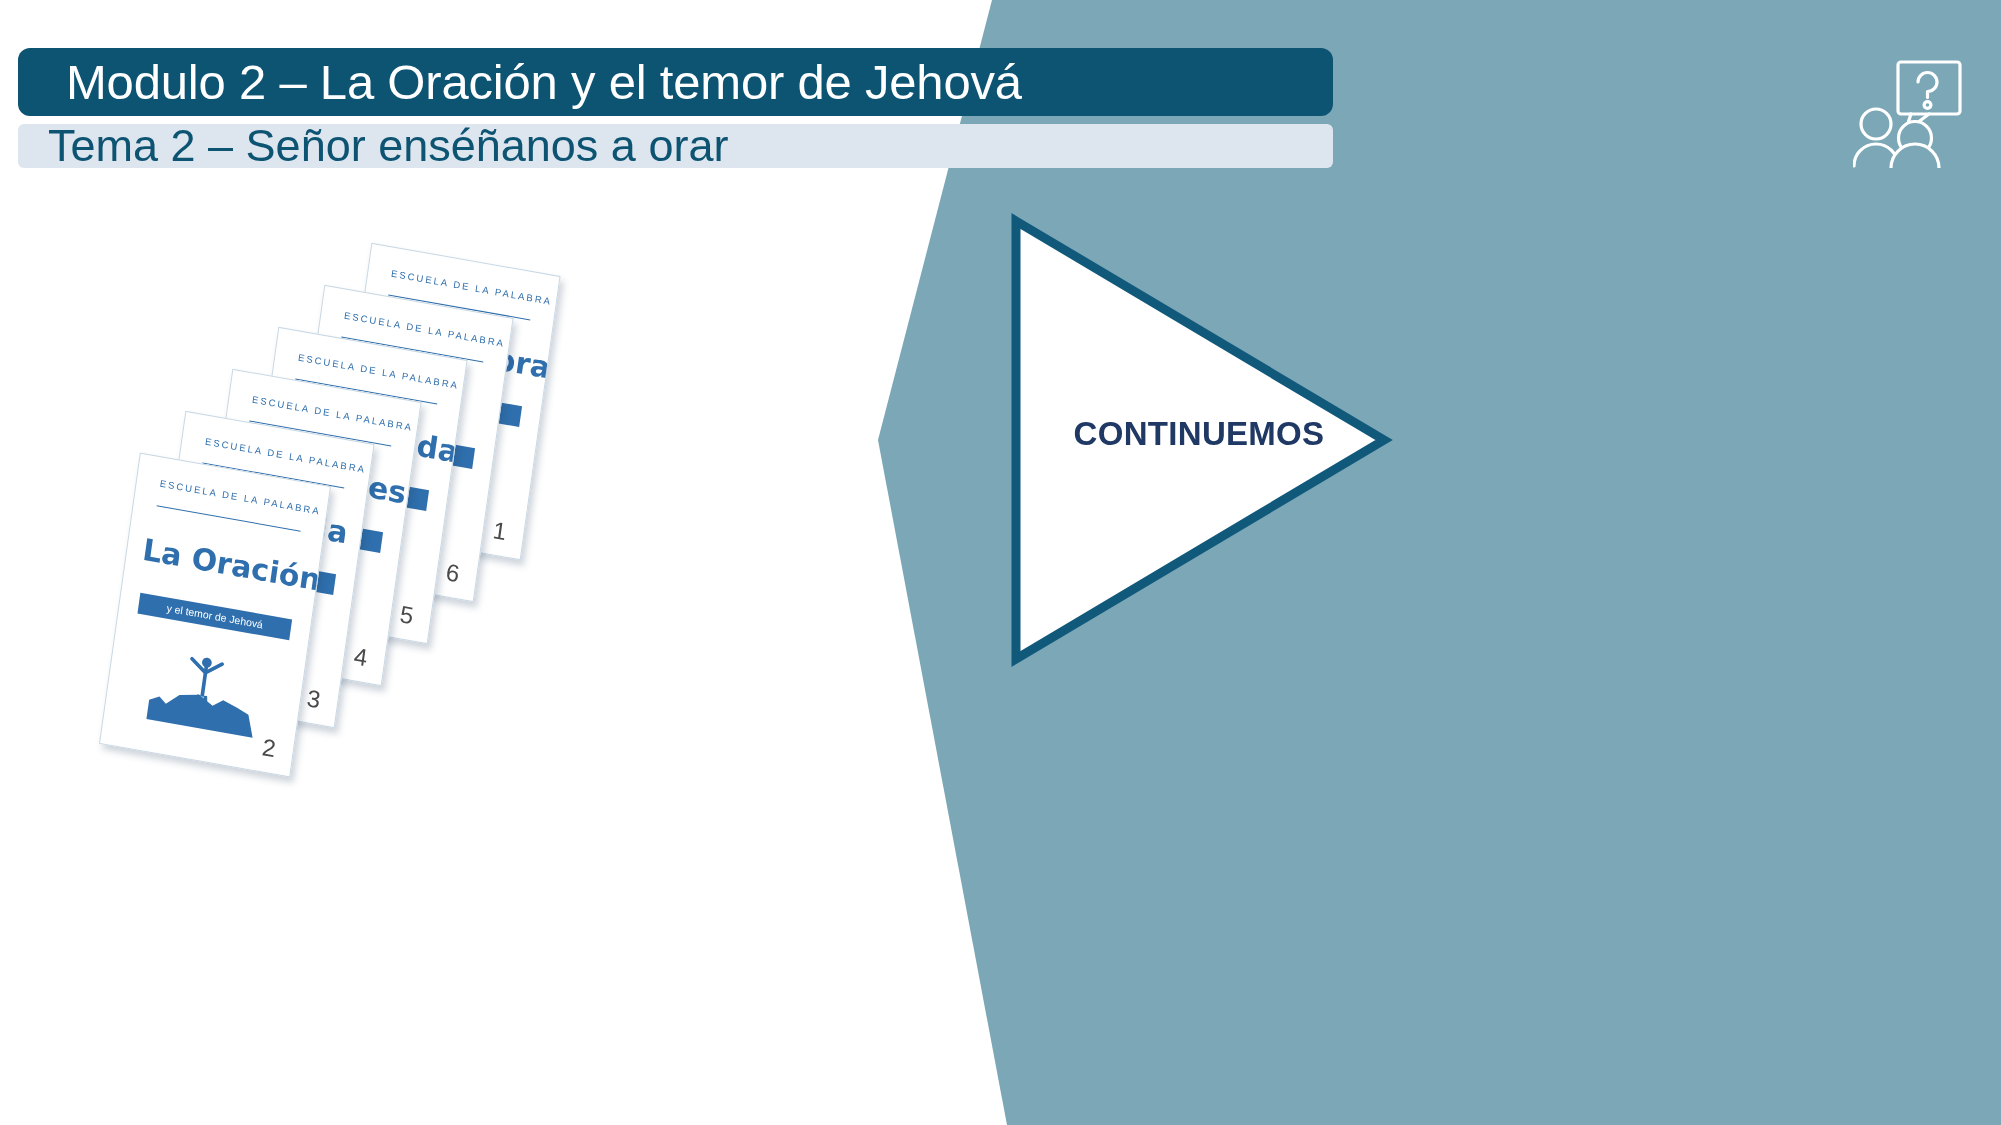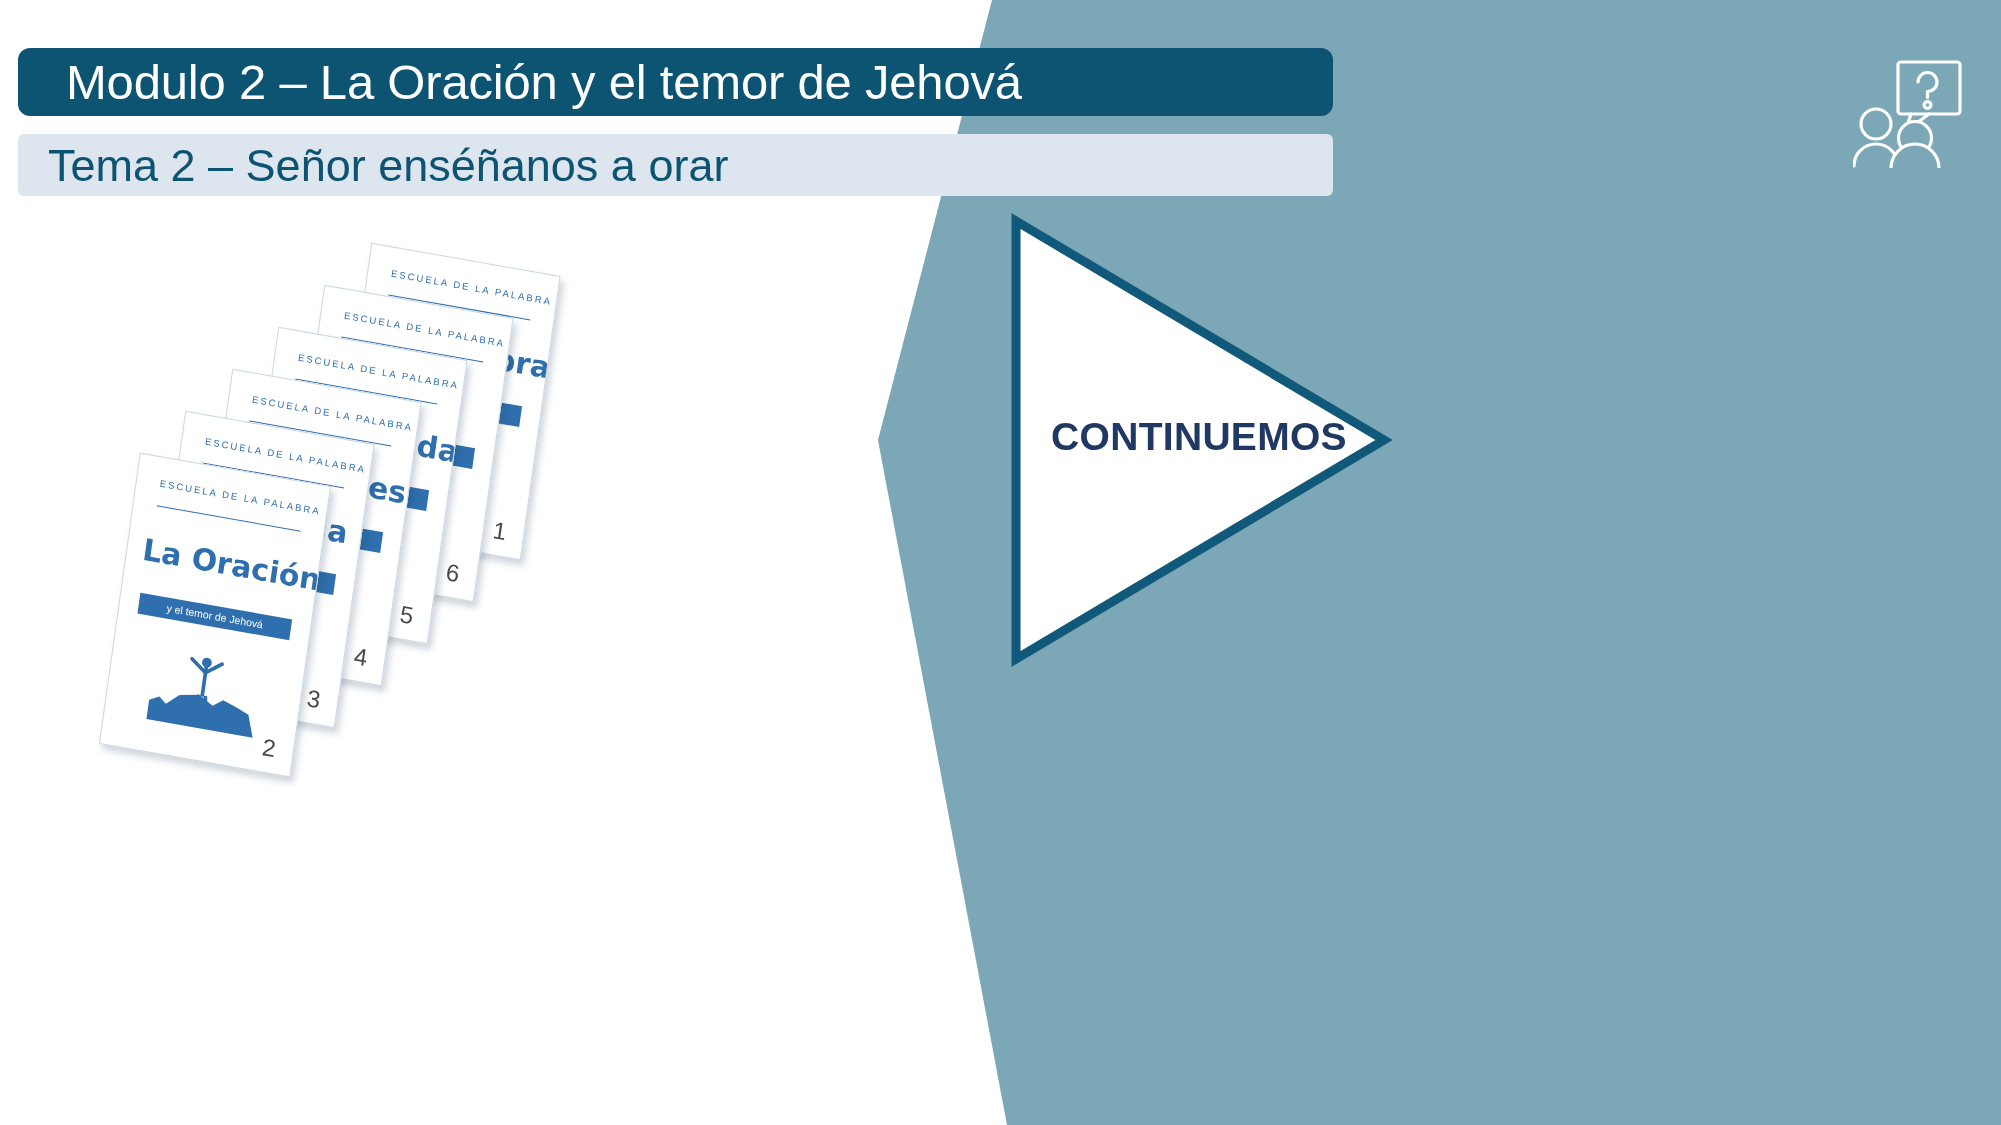--- a/index.html
+++ b/index.html
@@ -37,25 +37,25 @@
   .title-bar .txt{
     color:#ffffff;
     font-size:49px;
     line-height:1;
     padding-left:48px;
     white-space:nowrap;
     letter-spacing:-0.2px;
   }
   .subtitle-bar{
     position:absolute;
-    left:18px;top:134px;
-    width:1315px;height:62px;
+    left:18px;top:124px;
+    width:1315px;height:44px;
     background:#dde5ee;
     border-radius:6px;
-    display:flex;align-items:center;
+    display:flex;align-items:flex-end;
     z-index:8;
   }
   .subtitle-bar .txt{
     color:#0d5473;
     font-size:45px;
     line-height:1;
     padding-left:30px;
     white-space:nowrap;
   }
 
@@ -139,21 +139,21 @@
     position:absolute;
     left:1000px;top:205px;
     width:400px;height:470px;
     z-index:11;
   }
   .continue-label{
     position:absolute;
     left:1034px;top:415px;
     width:330px;
     text-align:center;
-    font-size:39px;
+    font-size:33px;
     font-weight:700;
     color:#1f3864;
     letter-spacing:0.3px;
     z-index:12;
     white-space:nowrap;
   }
 </style>
 </head>
 <body>
 

